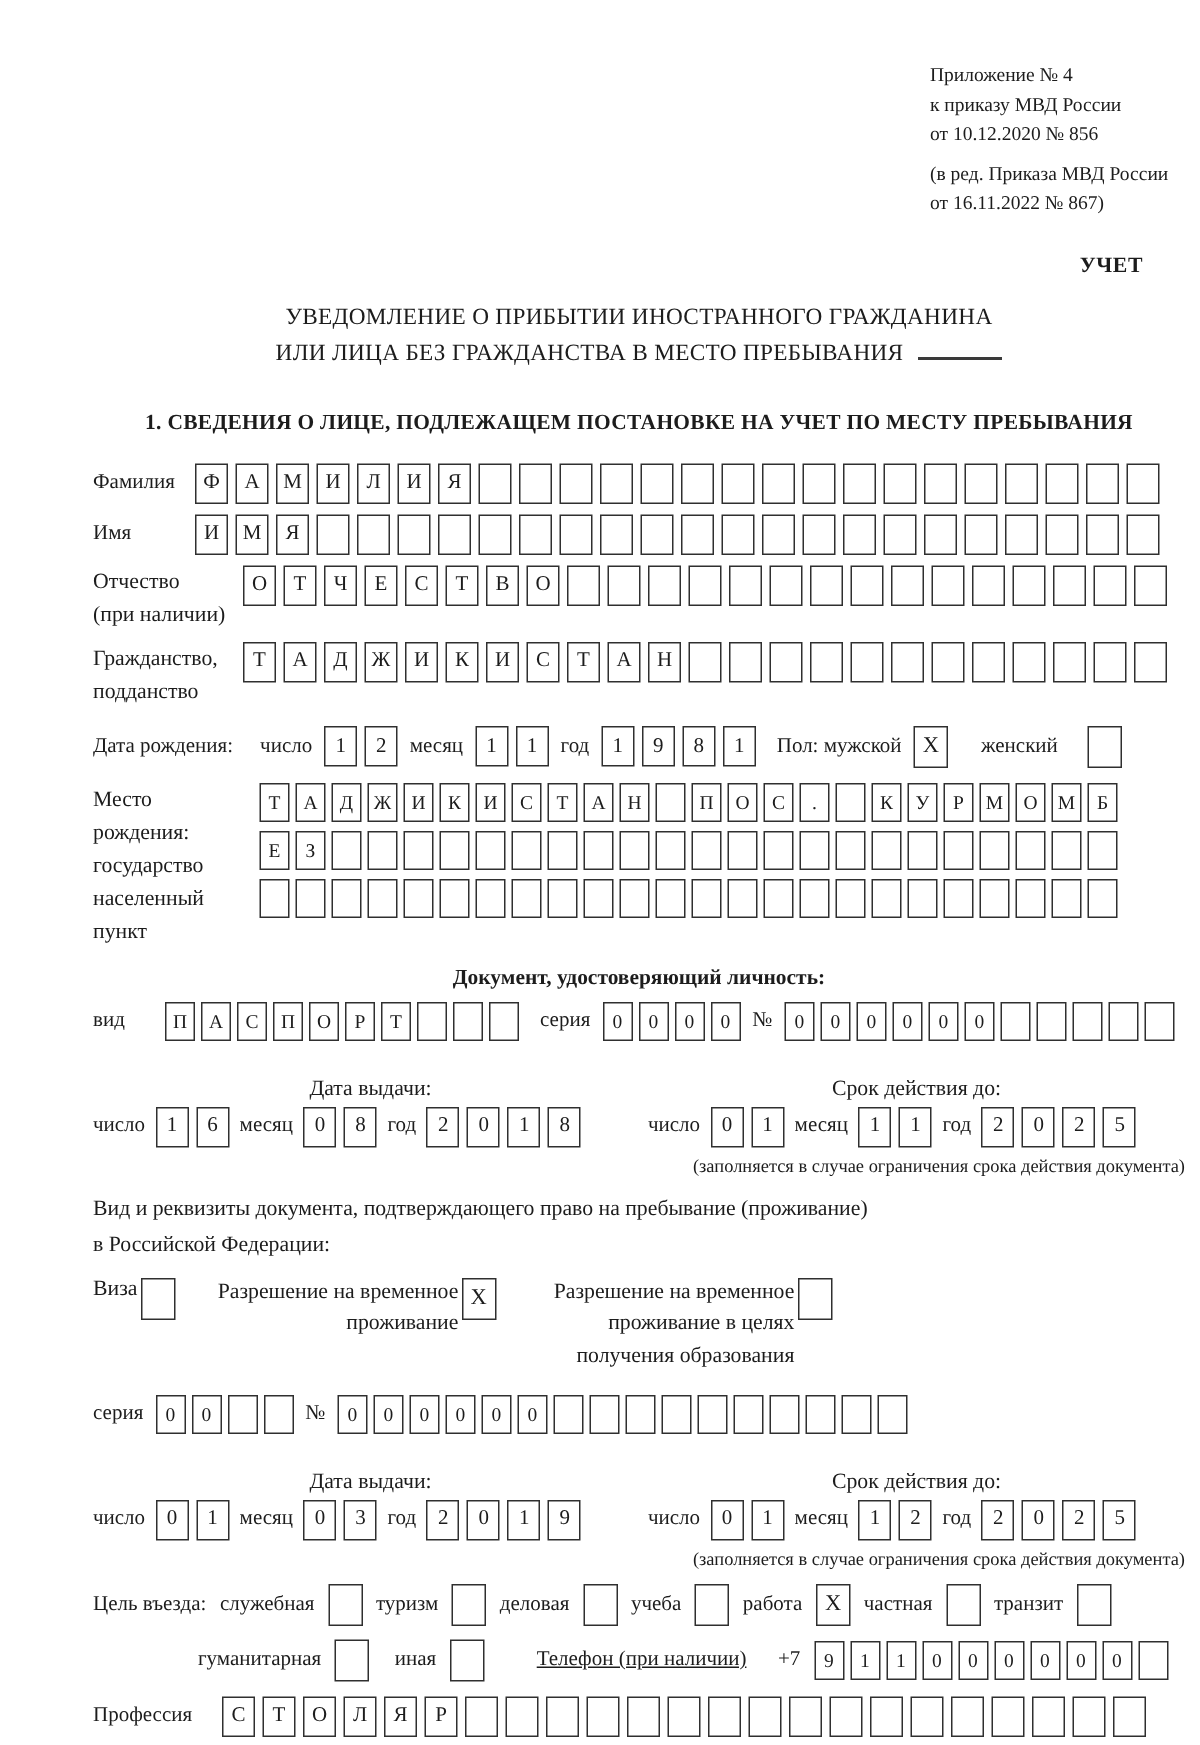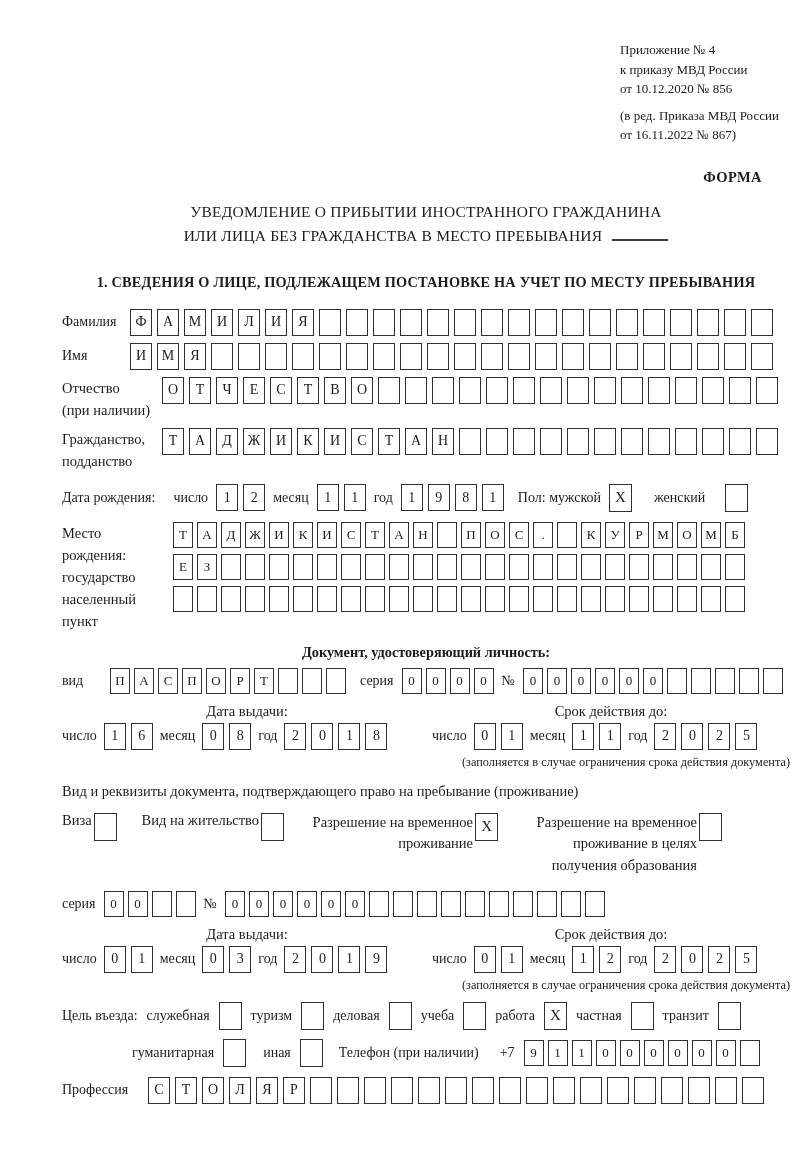--- a/index.html
+++ b/index.html
@@ -40,21 +40,21 @@
   .stack { display:flex; flex-direction:column; gap:6px; }
 
   .chk {
     width:23px; height:28px; border:1.6px solid #2f2f2f; background:#fff;
     display:inline-flex; align-items:center; justify-content:center;
     font-size:15px; flex:none;
   }
 
   .center-bold { text-align:center; font-weight:bold; font-size:14.3px; margin-top:12px; }
 
-  .dhead { display:grid; grid-template-columns:370px 1fr; margin-top:9px; font-size:14.5px; }
+  .dhead { display:grid; grid-template-columns:370px 1fr; margin-top:24px; font-size:14.5px; }
   .dhead div { text-align:center; }
   .drow  { display:grid; grid-template-columns:370px 1fr; margin-top:3px; }
   .dg { display:flex; align-items:center; gap:7px; }
 
   .note { font-size:12.3px; text-align:right; margin-top:5px; }
   .para { font-size:14.5px; margin-top:10px; line-height:1.65; }
 
   .opts { display:flex; align-items:flex-start; gap:13px; margin-top:8px; }
   .opt  { display:flex; align-items:flex-start; gap:2px; }
   .opt .center { text-align:right; line-height:1.5; }
@@ -70,21 +70,21 @@
 <div class="page">
 
   <div class="appendix">
     <div>Приложение № 4</div>
     <div>к приказу МВД России</div>
     <div>от 10.12.2020 № 856</div>
     <div class="rev">(в ред. Приказа МВД России</div>
     <div>от 16.11.2022 № 867)</div>
   </div>
 
-  <div class="forma">ФОРМА</div>
+  <div class="forma">УЧЕТ</div>
 
   <div class="title">
     <div>УВЕДОМЛЕНИЕ О ПРИБЫТИИ ИНОСТРАННОГО ГРАЖДАНИНА</div>
     <div>
       <span>ИЛИ ЛИЦА БЕЗ ГРАЖДАНСТВА В МЕСТО ПРЕБЫВАНИЯ</span><span class="blank"></span>
     </div>
   </div>
 
   <div class="sec1">1. СВЕДЕНИЯ О ЛИЦЕ, ПОДЛЕЖАЩЕМ ПОСТАНОВКЕ НА УЧЕТ ПО МЕСТУ ПРЕБЫВАНИЯ</div>
 
@@ -407,31 +407,28 @@
             <span class="cb">0</span>
             <span class="cb">2</span>
             <span class="cb">5</span>
           </span>
       </div>
     </div>
     <div class="note">(заполняется в случае ограничения срока действия документа)</div>
 
     <div class="para">
       <div>Вид и реквизиты документа, подтверждающего право на пребывание (проживание)</div>
+      <div>в Российской Федерации:</div>
     </div>
 
     <div class="opts">
       <div class="opt">
         <span class="opt-label">Виза</span>
         <span class="chk"></span>
       </div>
-      <div class="opt" style="margin-left:12px;">
-        <span class="opt-label">Вид на жительство</span>
-        <span class="chk"></span>
-      </div>
       <div class="opt">
         <span class="opt-label center optw2">Разрешение на временное проживание</span>
         <span class="chk">X</span>
       </div>
       <div class="opt">
         <span class="opt-label center optw3">Разрешение на временное проживание в целях получения образования</span>
         <span class="chk"></span>
       </div>
     </div>
 
@@ -526,21 +523,21 @@
       <span class="chk"></span>
       <span class="lbl">транзит</span>
       <span class="chk"></span>
     </div>
 
     <div class="prow indent70">
       <span class="lbl">гуманитарная</span>
       <span class="chk"></span>
       <span class="lbl" style="margin-left:8px;">иная</span>
       <span class="chk"></span>
-      <span class="lbl" style="margin-left:7px;">Телефон (при наличии)</span>
+      <span class="lbl" style="margin-left:26px;text-decoration:underline;">Телефон (при наличии)</span>
       <span class="lbl" style="margin-left:12px;">+7</span>
       <span class="boxes sm">
           <span class="cb">9</span>
           <span class="cb">1</span>
           <span class="cb">1</span>
           <span class="cb">0</span>
           <span class="cb">0</span>
           <span class="cb">0</span>
           <span class="cb">0</span>
           <span class="cb">0</span>

